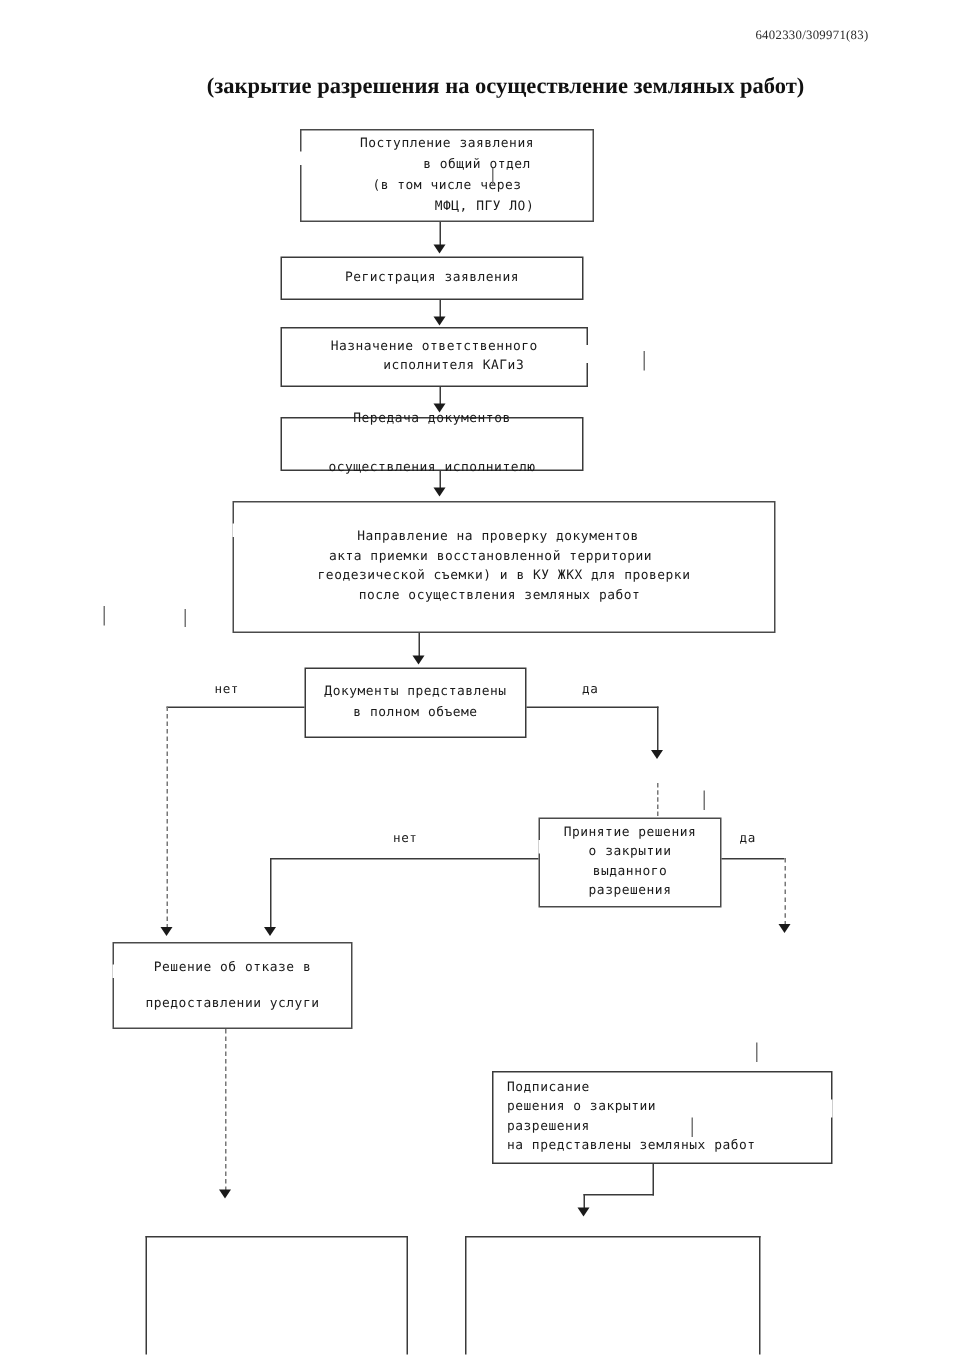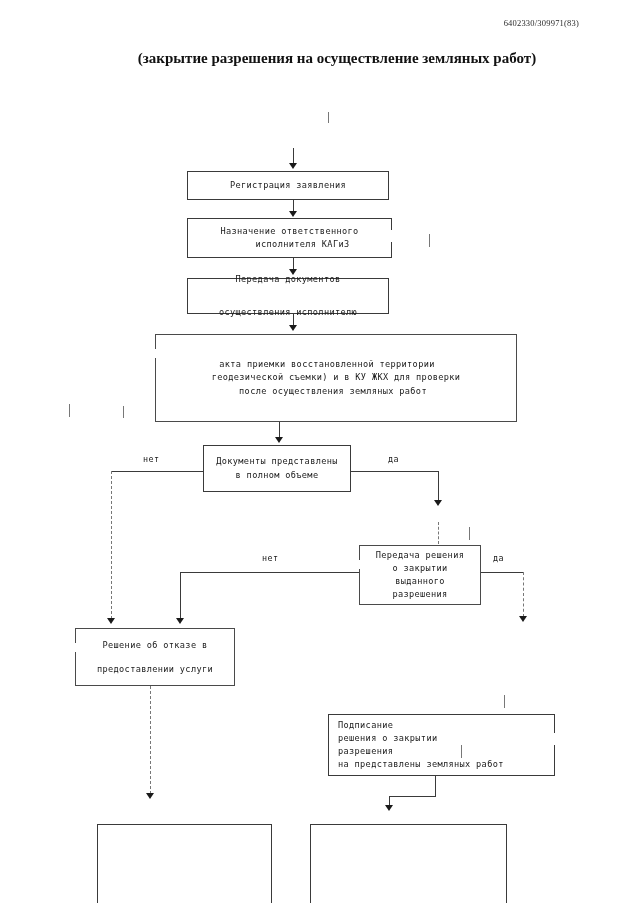--- a/index.html
+++ b/index.html
@@ -125,20 +125,26 @@
 </style>
 </head>
 <body>
 
 <div class="page">
 
   <div class="doc-header">6402330/309971(83)</div>
 
   <div class="doc-title">(закрытие разрешения на осуществление земляных работ)</div>
 
+  <div class="box center scan1 loose" style="left:183px; top:86px; width:196px; height:62px;">
+    <div class="ln" style="line-height:14px;">Поступление заявления</div>
+    <div class="ln" style="line-height:14px; align-self:center; margin-left:40px;">в общий отдел</div>
+    <div class="ln" style="line-height:14px;">(в том числе через</div>
+    <div class="ln" style="line-height:14px; align-self:center; margin-left:50px;">МФЦ, ПГУ ЛО)</div>
+  </div>
   <div class="tick" style="left:311px; top:112px; height:11px;"></div>
 
   <div class="vline" style="left:276px; top:148px; height:16px;"></div>
   <div class="arrow" style="left:272px; top:163px;"></div>
 
   <div class="box center" style="left:170px; top:171px; width:202px; height:29px;">
     <div class="ln">Регистрация заявления</div>
   </div>
 
   <div class="vline" style="left:276px; top:200px; height:12px;"></div>
@@ -155,20 +161,21 @@
 
   <div class="box center" style="left:170px; top:278px; width:202px; height:36px;gap:19px;">
     <div class="ln">Передача документов</div>
     <div class="ln">осуществления исполнителю</div>
   </div>
 
   <div class="vline" style="left:276px; top:314px; height:12px;"></div>
   <div class="arrow" style="left:272px; top:325px;"></div>
 
   <div class="box center scan1" style="left:138px; top:334px; width:362px; height:88px; justify-content:center;">
+    <div class="ln" style="align-self:center; margin-left:-8px;">Направление на проверку документов</div>
     <div class="ln" style="align-self:center; margin-left:-18px;">акта приемки восстановленной территории</div>
     <div class="ln" style="align-self:center;">геодезической съемки) и в КУ ЖКХ для проверки</div>
     <div class="ln" style="align-self:center; margin-left:-6px;">после осуществления земляных работ</div>
   </div>
   <div class="tick" style="left:52px; top:404px; height:13px;"></div>
   <div class="tick" style="left:106px; top:406px; height:12px;"></div>
 
   <div class="vline" style="left:262px; top:422px; height:16px;"></div>
   <div class="arrow" style="left:258px; top:437px;"></div>
 
@@ -184,21 +191,21 @@
 
   <div class="edge-label" style="left:371px; top:454px;">да</div>
   <div class="hline" style="left:334px; top:471px; width:88px;"></div>
   <div class="vline" style="left:421px; top:471px; height:30px;"></div>
   <div class="arrow" style="left:417px; top:500px;"></div>
   <div class="vline dashed" style="left:421px; top:522px; height:22px;"></div>
 
   <div class="tick" style="left:452px; top:527px; height:13px;"></div>
 
   <div class="box center scan1" style="left:342px; top:545px; width:122px; height:60px;">
-    <div class="ln">Передача решения</div>
+    <div class="ln">Принятие решения</div>
     <div class="ln">о закрытии</div>
     <div class="ln">выданного</div>
     <div class="ln">разрешения</div>
   </div>
 
   <div class="edge-label" style="left:245px; top:553px;">нет</div>
   <div class="hline" style="left:163px; top:572px; width:179px;"></div>
   <div class="vline" style="left:163px; top:572px; height:47px;"></div>
   <div class="arrow" style="left:159px; top:618px;"></div>
 

